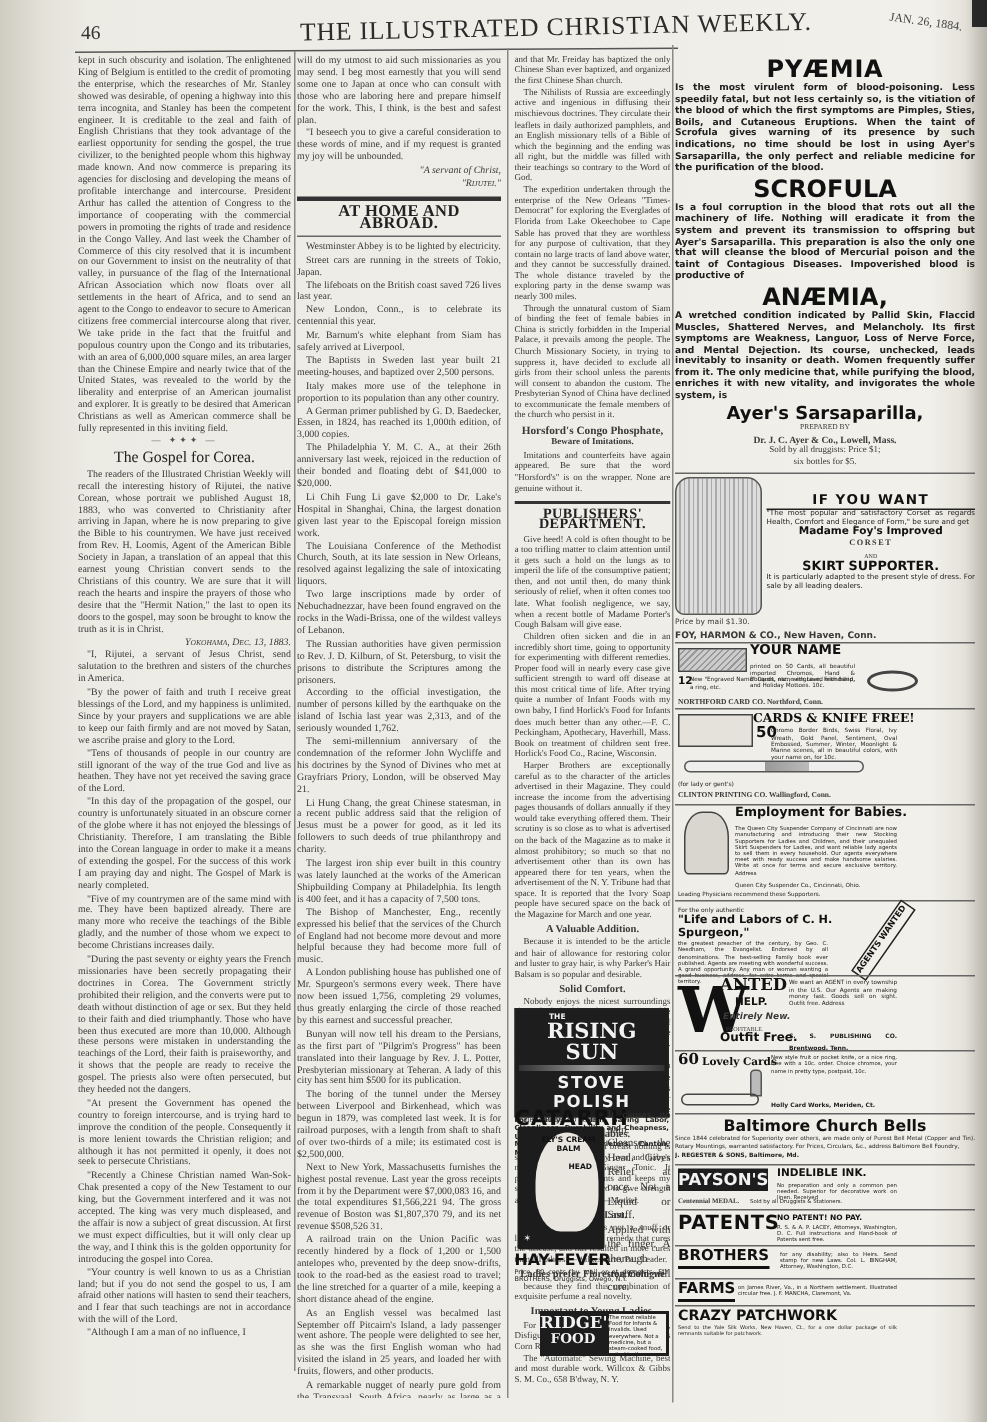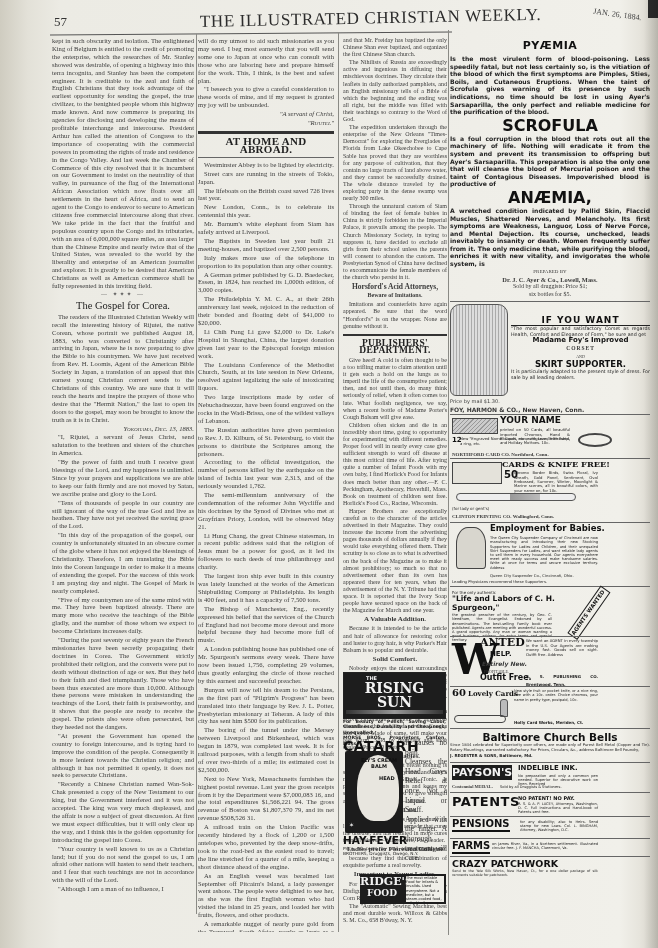--- a/index.html
+++ b/index.html
@@ -52,21 +52,21 @@
   .pic { background: repeating-linear-gradient(135deg, #ccc 0 2px, #999 2px 3px); border:1px solid #444; }
 </style>
 </head>
 <body>
 
 <div class="page">
   <div class="corner-dark"></div>
   <div class="spine-shadow"></div>
 
   <div class="header">
-    <span class="page-num">57</span>
+    <span class="page-num">46</span>
     <span class="masthead">THE ILLUSTRATED CHRISTIAN WEEKLY.</span>
     <span class="date">JAN. 26, 1884.</span>
   </div>
   <div class="rule" style="left:50px; top:33px; width:402px; height:1px; transform:rotate(-0.4deg);"></div>
 
   <div class="vline" style="left:196px; top:34px; height:880px;"></div>
   <div class="vline" style="left:338px; top:32px; height:900px;"></div>
   <div class="vline" style="left:448px; top:30px; height:905px;"></div>
 
   <div class="col col1">
@@ -121,21 +121,21 @@
     <p>As an English vessel was becalmed last September off Pitcairn's Island, a lady passenger went ashore. The people were delighted to see her, as she was the first English woman who had visited the island in 25 years, and loaded her with fruits, flowers, and other products.</p>
     <p>A remarkable nugget of nearly pure gold from the Transvaal, South Africa, nearly as large as a goose's egg, and valued at $500, on exhibition in London, leads the "Times" to predict that if finds of this sort multiply, the Boers will have to face a more formidable invasion than British troops.</p>
 
   </div>
 
   <div class="col col3" style="font-size:6px; line-height:7.1px;">
     <p class="noind">and that Mr. Freiday has baptized the only Chinese Shan ever baptized, and organized the first Chinese Shan church.</p>
     <p>The Nihilists of Russia are exceedingly active and ingenious in diffusing their mischievous doctrines. They circulate their leaflets in daily authorized pamphlets, and an English missionary tells of a Bible of which the beginning and the ending was all right, but the middle was filled with their teachings so contrary to the Word of God.</p>
     <p>The expedition undertaken through the enterprise of the New Orleans "Times-Democrat" for exploring the Everglades of Florida from Lake Okeechobee to Cape Sable has proved that they are worthless for any purpose of cultivation, that they contain no large tracts of land above water, and they cannot be successfully drained. The whole distance traveled by the exploring party in the dense swamp was nearly 300 miles.</p>
     <p>Through the unnatural custom of Siam of binding the feet of female babies in China is strictly forbidden in the Imperial Palace, it prevails among the people. The Church Missionary Society, in trying to suppress it, have decided to exclude all girls from their school unless the parents will consent to abandon the custom. The Presbyterian Synod of China have declined to excommunicate the female members of the church who persist in it.</p>
-    <div class="subhead" style="font-size:7.5px;">Horsford's Acid Attorneys,</div>
+    <div class="subhead" style="font-size:7.5px;">Horsford's Congo Phosphate,</div>
     <div class="subhead" style="font-size:6px;">Beware of Imitations.</div>
     <p>Imitations and counterfeits have again appeared. Be sure that the word "Horsford's" is on the wrapper. None are genuine without it.</p>
     <div class="thickrule" style="height:2px;"></div>
     <div class="section-title" style="font-size:9.5px;">PUBLISHERS' DEPARTMENT.</div>
     <p>Give heed! A cold is often thought to be a too trifling matter to claim attention until it gets such a hold on the lungs as to imperil the life of the consumptive patient; then, and not until then, do many think seriously of relief, when it often comes too late. What foolish negligence, we say, when a recent bottle of Madame Porter's Cough Balsam will give ease.</p>
     <p>Children often sicken and die in an incredibly short time, going to opportunity for experimenting with different remedies. Proper food will in nearly every case give sufficient strength to ward off disease at this most critical time of life. After trying quite a number of Infant Foods with my own baby, I find Horlick's Food for Infants does much better than any other.—F. C. Peckingham, Apothecary, Haverhill, Mass. Book on treatment of children sent free. Horlick's Food Co., Racine, Wisconsin.</p>
     <p>Harper Brothers are exceptionally careful as to the character of the articles advertised in their Magazine. They could increase the income from the advertising pages thousands of dollars annually if they would take everything offered them. Their scrutiny is so close as to what is advertised on the back of the Magazine as to make it almost prohibitory; so much so that no advertisement other than its own has appeared there for ten years, when the advertisement of the N. Y. Tribune had that space. It is reported that the Ivory Soap people have secured space on the back of the Magazine for March and one year.</p>
     <div class="subhead">A Valuable Addition.</div>
     <p>Because it is intended to be the article and hair of allowance for restoring color and luster to gray hair, is why Parker's Hair Balsam is so popular and desirable.</p>
     <div class="subhead">Solid Comfort.</div>
@@ -150,20 +150,21 @@
     <div class="subhead">Important to Young Ladies.</div>
     <p>For Impure Blood, Scrofula, Pimples, Disfiguring Eruptions, take Ludig Co.'s Corn Rect Sarsaparilla.</p>
     <p>The "Automatic" Sewing Machine, best and most durable work. Willcox &amp; Gibbs S. M. Co., 658 B'dway, N. Y.</p>
   </div>
 
   <div style="position:absolute; left:343px; top:672px; width:103px;">
     <div class="ad-dark" style="padding:2px 2px 3px; border:1px solid #222;">
       <div class="ad-big" style="color:#f2f2f2; font-size:5px; margin-left:20px; text-align:left;">THE</div>
       <div class="ad-big" style="color:#f2f2f2; font-size:14px; line-height:14px; font-family:'DejaVu Serif',serif;">RISING SUN</div>
       <div style="height:4px; background:linear-gradient(90deg,#333,#999,#333); margin:1px 0;"></div>
+      <div class="ad-big" style="color:#f2f2f2; font-size:11px; letter-spacing:1px;">STOVE POLISH</div>
     </div>
     <div class="ad-text" style="font-size:4.6px; line-height:5.4px; font-weight:bold;">For Beauty of Polish, Saving Labor, Cleanliness, Durability and Cheapness, Unequalled.</div>
     <div class="ad-text" style="font-size:4.6px; line-height:5.4px; font-weight:bold;">MORSE BROS., Proprietors, Canton, Mass.</div>
   </div>
 
   <div style="position:absolute; left:343px; top:738px; width:103px; height:115px;">
     <div class="ad-big" style="font-size:14px; text-align:left; width:60px; letter-spacing:0.5px;">CATARRH</div>
     <div style="position:absolute; left:2px; top:13px; width:58px; height:82px; background:#1c1c1c; border-radius:2px;">
       <div style="position:absolute; left:12px; top:4px; width:42px; height:66px; background:#e8e6df; border-radius:50% 50% 35% 40%;"></div>
       <div style="position:absolute; left:14px; top:6px; width:40px; font-family:'DejaVu Sans',sans-serif; font-size:5px; font-weight:bold; text-align:center; color:#111;">ELY'S CREAM BALM</div>
@@ -177,26 +178,27 @@
 
   <div style="position:absolute; left:360px; top:874px; width:86px; height:30px; background:#1d1d1d; display:flex;">
     <div style="width:44px; text-align:center; color:#f2f2f2; font-family:'DejaVu Serif',serif; font-weight:bold; padding-top:1px;">
       <div style="font-size:11px; line-height:13px;">RIDGE'S</div>
       <div style="font-size:9px; line-height:10px;">FOOD</div>
     </div>
     <div style="flex:1; background:#f0efe9; margin:2px; font-family:'DejaVu Sans',sans-serif; font-size:3.6px; line-height:4.2px; overflow:hidden; color:#111;">The most reliable Food for Infants &amp; Invalids. Used everywhere. Not a medicine, but a steam-cooked food, suited to the weakest stomach. Take no other. Sold by druggists. Woolrich &amp; Co. on every label.</div>
   </div>
 
   <div class="col col4">
-    <div class="ad-big" style="font-size:11px; line-height:18px; letter-spacing:0.5px;">PYÆMIA</div>
+    <div class="ad-big" style="font-size:16px; line-height:18px; letter-spacing:0.5px;">PYÆMIA</div>
     <div class="ad-text" style="font-weight:bold; font-size:6.1px;">Is the most virulent form of blood-poisoning. Less speedily fatal, but not less certainly so, is the vitiation of the blood of which the first symptoms are Pimples, Sties, Boils, and Cutaneous Eruptions. When the taint of Scrofula gives warning of its presence by such indications, no time should be lost in using Ayer's Sarsaparilla, the only perfect and reliable medicine for the purification of the blood.</div>
     <div class="ad-big" style="font-size:16px; line-height:19px;">SCROFULA</div>
     <div class="ad-text" style="font-weight:bold; font-size:6.1px;">Is a foul corruption in the blood that rots out all the machinery of life. Nothing will eradicate it from the system and prevent its transmission to offspring but Ayer's Sarsaparilla. This preparation is also the only one that will cleanse the blood of Mercurial poison and the taint of Contagious Diseases. Impoverished blood is productive of</div>
     <div class="ad-big" style="font-size:16px; line-height:19px;">ANÆMIA,</div>
     <div class="ad-text" style="font-weight:bold; font-size:6.1px;">A wretched condition indicated by Pallid Skin, Flaccid Muscles, Shattered Nerves, and Melancholy. Its first symptoms are Weakness, Languor, Loss of Nerve Force, and Mental Dejection. Its course, unchecked, leads inevitably to insanity or death. Women frequently suffer from it. The only medicine that, while purifying the blood, enriches it with new vitality, and invigorates the whole system, is</div>
+    <div class="ad-big" style="font-size:12px; line-height:14px;">Ayer's Sarsaparilla,</div>
     <div style="text-align:center; font-size:5px;">PREPARED BY</div>
     <div style="text-align:center; font-size:6.4px; font-weight:bold;">Dr. J. C. Ayer &amp; Co., Lowell, Mass.</div>
     <div style="text-align:center; font-size:6px;">Sold by all druggists: Price $1;</div>
     <div style="text-align:center; font-size:6px; margin-bottom:2px;">six bottles for $5.</div>
 
     <div class="ad-box ad-inline">
       <div class="corset-img"></div>
       <div style="flex:1;">
         <div class="ad-big" style="font-size:9px; border-bottom:1px solid #222; letter-spacing:1px;margin-top:13px;">IF YOU WANT</div>
         <div class="ad-text" style="font-size:4.8px; line-height:5.6px;">"The most popular and satisfactory Corset as regards Health, Comfort and Elegance of Form," be sure and get</div>
@@ -281,21 +283,21 @@
       <div class="ad-text" style="position:absolute; left:50px; top:21px; font-size:3.6px;">Sold by all Druggists &amp; Stationers.</div>
     </div>
 
     <div class="ad-box" style="position:relative; height:24px;">
       <div class="ad-big" style="position:absolute; left:2px; top:2px; font-size:13px; line-height:14px; letter-spacing:0.5px;">PATENTS</div>
       <div class="ad-big" style="position:absolute; left:68px; top:2px; font-size:5px;">NO PATENT! NO PAY.</div>
       <div class="ad-text" style="position:absolute; left:68px; top:9px; width:80px; font-size:3.6px; line-height:4.2px;">R. S. &amp; A. P. LACEY, Attorneys, Washington, D. C. Full instructions and Hand-book of Patents sent free.</div>
     </div>
 
     <div class="ad-box" style="position:relative; height:22px;">
-      <div class="ad-big" style="position:absolute; left:2px; top:1px; font-size:10px; line-height:12px; border-bottom:2px solid #111;">PENSIONS</div>
+      <div class="ad-big" style="position:absolute; left:2px; top:1px; font-size:10px; line-height:12px; border-bottom:2px solid #111;">BROTHERS</div>
       <div class="ad-text" style="position:absolute; left:70px; top:3px; width:78px; font-size:3.6px; line-height:4.2px;">for any disability; also to Heirs. Send stamp for new Laws. Col. L. BINGHAM, Attorney, Washington, D.C.</div>
     </div>
 
     <div class="ad-box" style="position:relative; height:18px;">
       <div class="ad-big" style="position:absolute; left:2px; top:1px; font-size:10px; line-height:12px; border-bottom:2px solid #111;">FARMS</div>
       <div class="ad-text" style="position:absolute; left:42px; top:3px; width:106px; font-size:3.6px; line-height:4.2px;">on James River, Va., in a Northern settlement. Illustrated circular free. J. F. MANCHA, Claremont, Va.</div>
     </div>
 
     <div class="ad-box" style="position:relative; height:18px;">
       <div class="ad-big" style="position:absolute; left:2px; top:1px; font-size:9.5px; line-height:11px;">CRAZY PATCHWORK</div>

